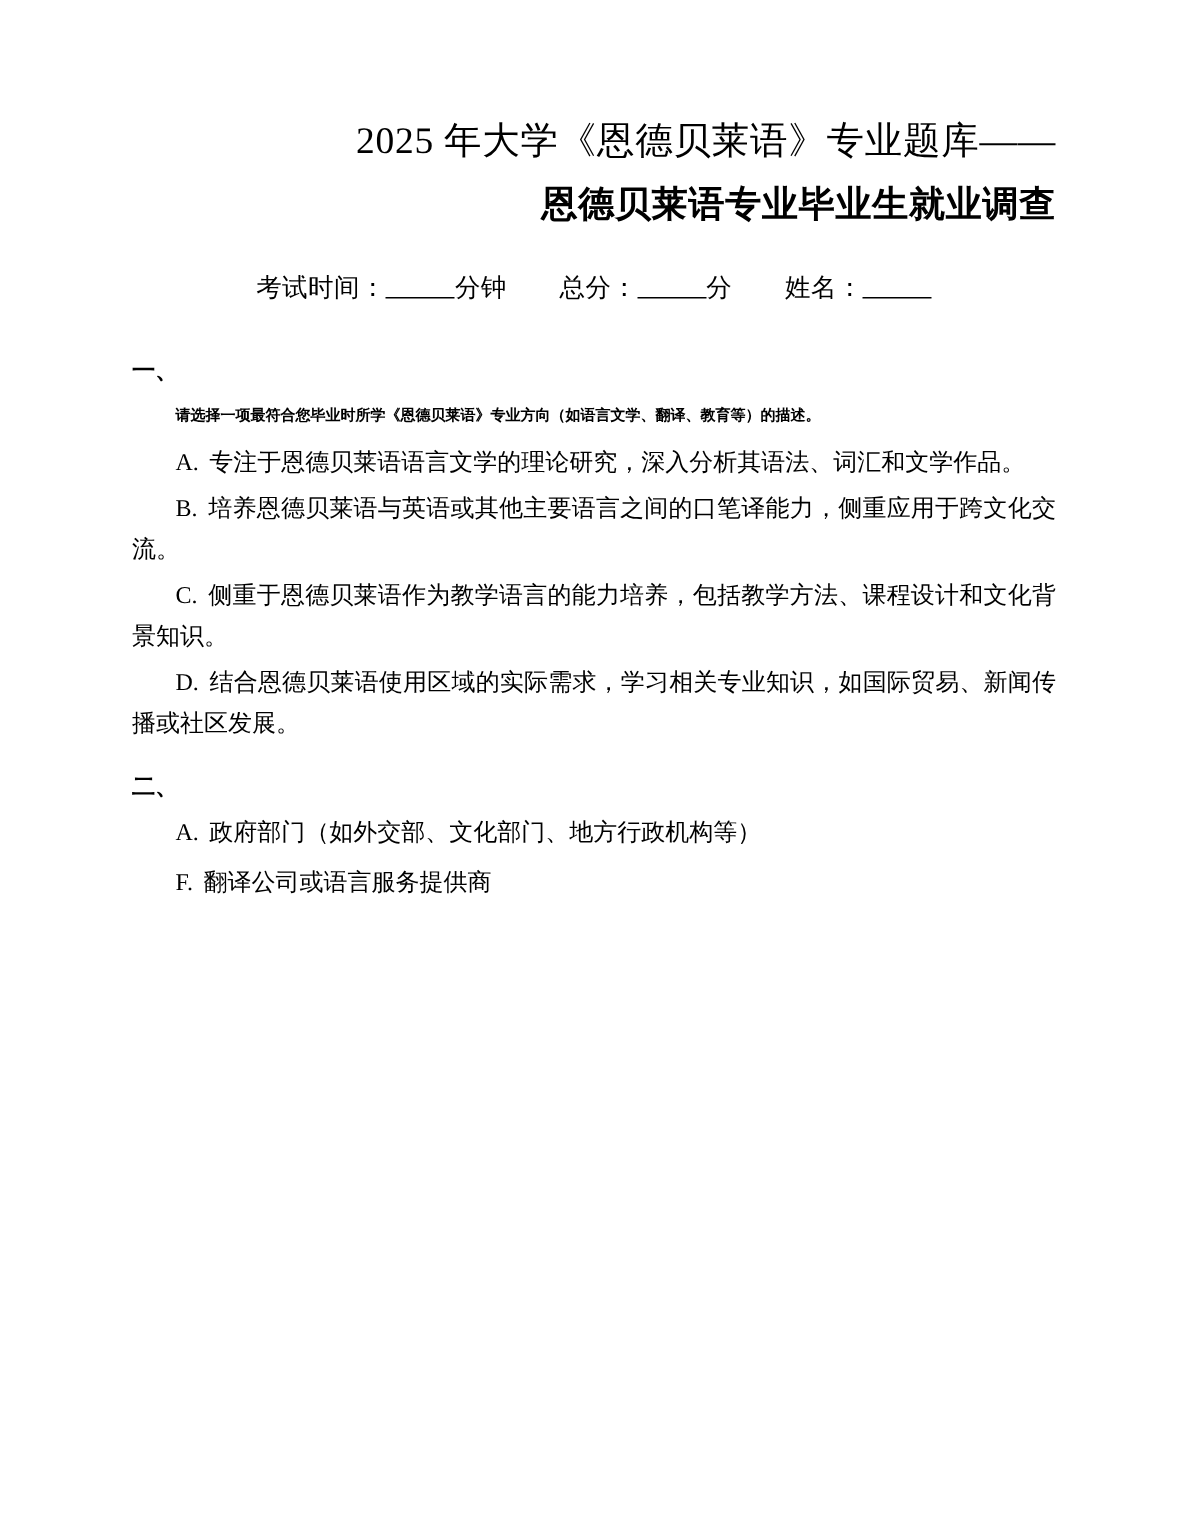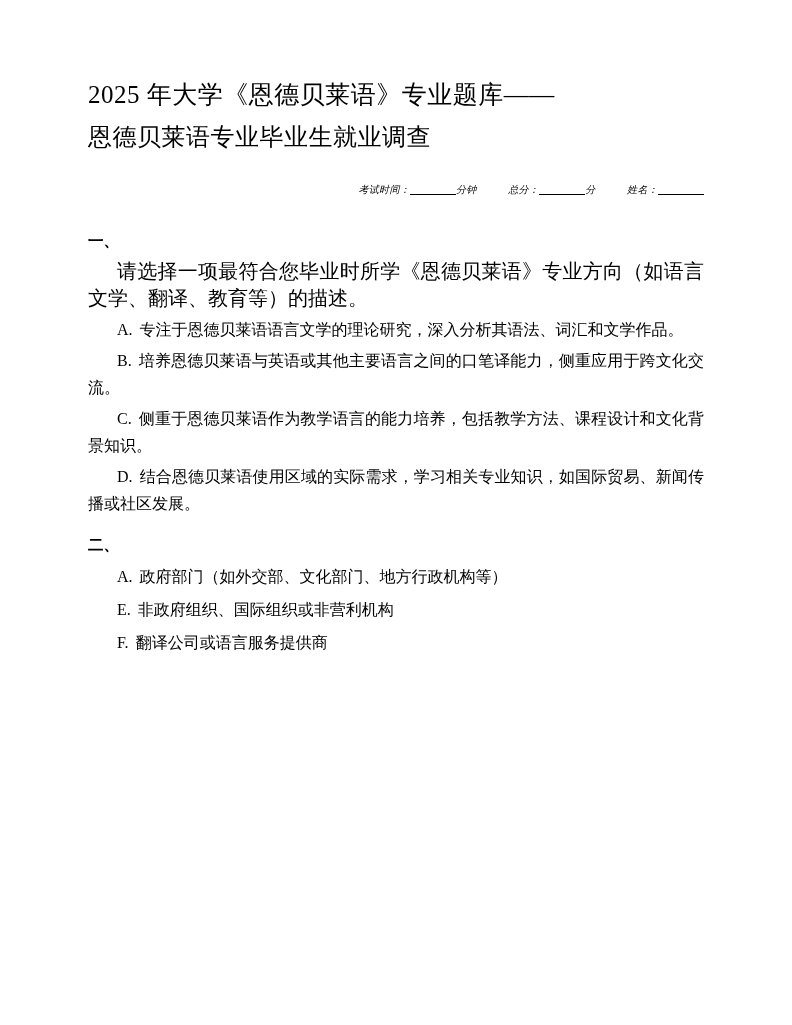--- a/index.html
+++ b/index.html
@@ -15,41 +15,40 @@
     position: relative;
     overflow: hidden;
   }
   .page {
     box-sizing: border-box;
     width: 792px;
     height: 1025px;
     padding: 74px 88px 40px 88px;
   }
   .title {
-    text-align: left;
+    text-align: right;
     font-size: 25px;
     line-height: 42px;
     font-weight: normal;
     margin: 0;
     letter-spacing: 0.5px;
   }
   .title-line-1 {
     display: block;
   }
   .title-line-2 {
     display: block;
-    font-weight: normal;
+    font-weight: bold;
     font-size: 24px;
   }
   .meta {
     margin-top: 22px;
-    text-align: right;
-    font-size: 10px;
+    text-align: center;
+    font-size: 17px;
     letter-spacing: 0.3px;
-    font-style: italic;
   }
   .meta span.item {
     white-space: nowrap;
   }
   .meta .gap {
     display: inline-block;
     width: 26px;
   }
   .meta .blank {
     display: inline-block;
@@ -58,25 +57,26 @@
     height: 14px;
     vertical-align: -2px;
   }
   .section-number {
     font-size: 15.5px;
     font-weight: bold;
     margin-top: 34px;
     margin-bottom: 6px;
   }
   .q-stem {
-    font-size: 20px;
+    font-size: 10px;
     line-height: 27px;
     text-indent: 29px;
     margin: 6px 0 4px 0;
     text-align: justify;
+    font-weight: bold;
   }
   .opt {
     font-size: 16px;
     line-height: 27px;
     text-indent: 29px;
     margin: 4px 0;
     text-align: justify;
   }
   .opt .lbl {
     margin-right: 7px;
@@ -137,20 +137,17 @@
     </p>
   </div>
 
   <div class="section sec2">
     <div class="section-number sec2-title">二、</div>
 
     <p class="opt">
       <span class="lbl">A.</span><span>政府部门（如外交部、文化部门、地方行政机构等）</span>
     </p>
     <p class="opt">
-      <span class="lbl">E.</span><span>非政府组织、国际组织或非营利机构</span>
-    </p>
-    <p class="opt">
       <span class="lbl">F.</span><span>翻译公司或语言服务提供商</span>
     </p>
   </div>
 
 </div>
 
 </body></html>

